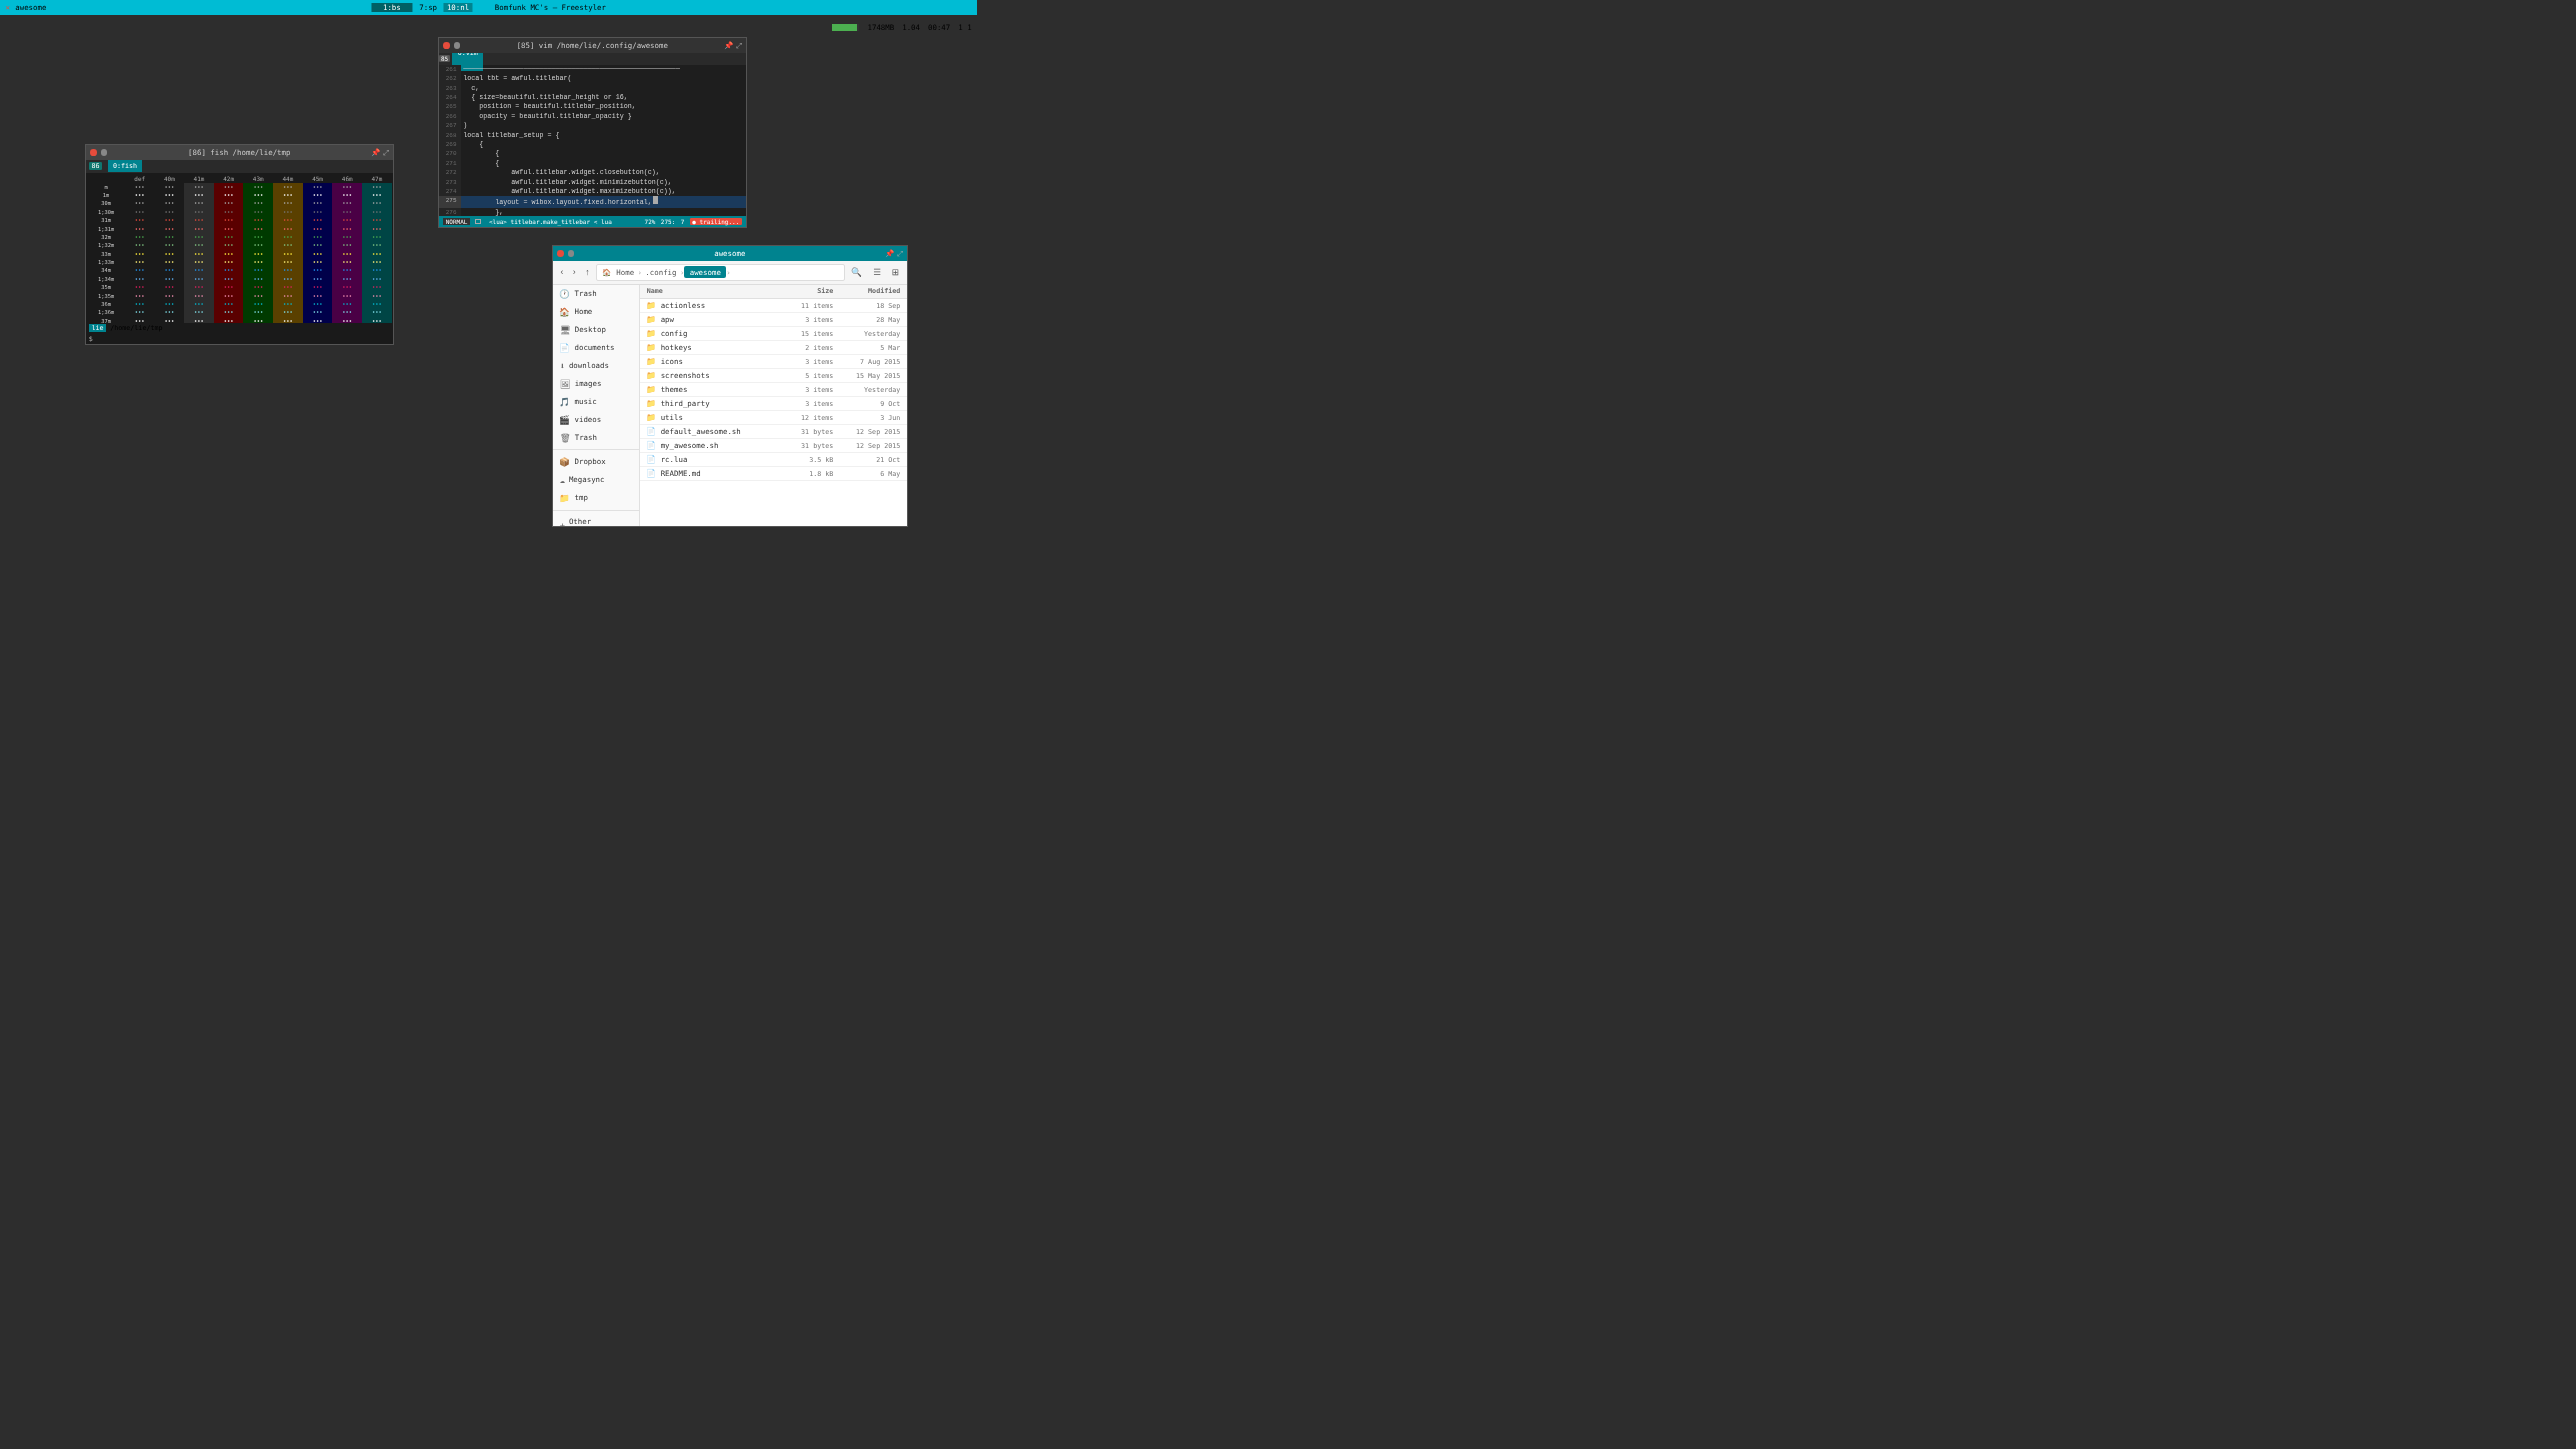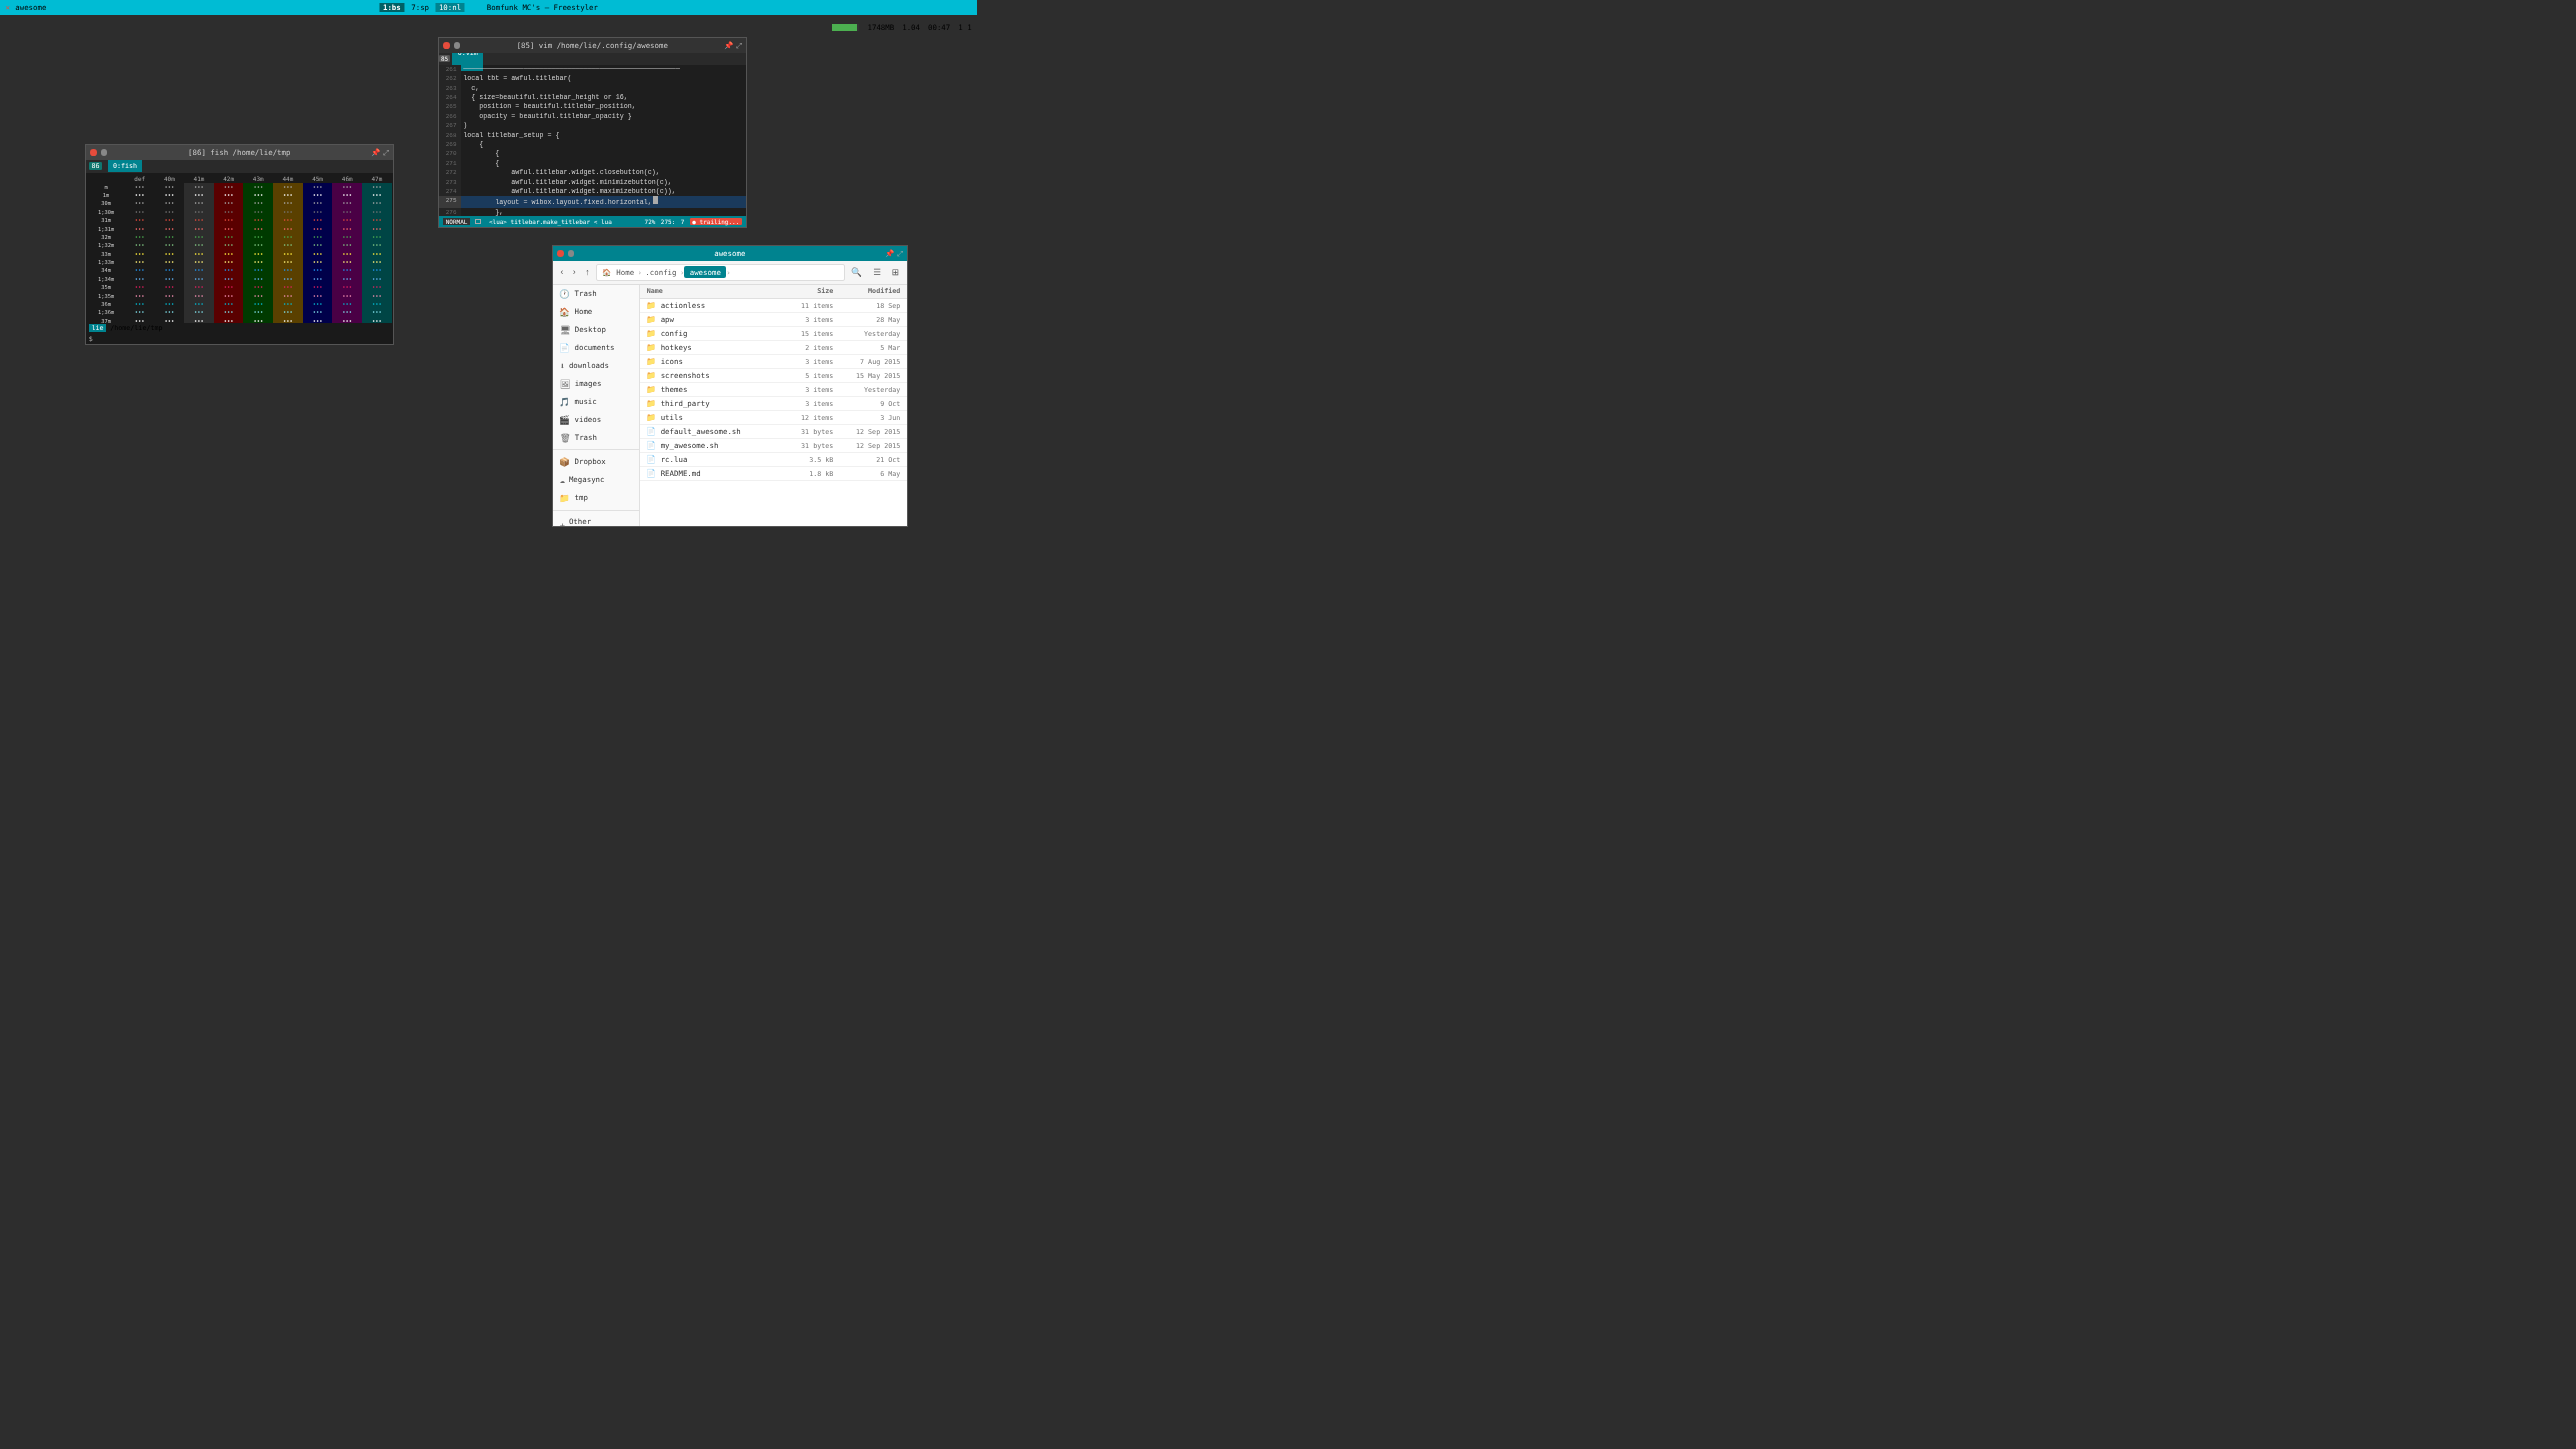--- a/index.html
+++ b/index.html
@@ -311,21 +311,21 @@
     .fm-folder-icon { color: #888; font-size: 8px; }
     .fm-file-icon { color: #666; font-size: 8px; }
     .fm-size { color: #777; font-size: 6.7px; text-align: right; }
     .fm-date { color: #777; font-size: 6.7px; text-align: right; }
 
     
     ::-webkit-scrollbar { width: 4px; height: 4px; }
     ::-webkit-scrollbar-track { background: #f0f0f0; }
     ::-webkit-scrollbar-thumb { background: #bbb; border-radius: 2px; }
 
-    .topbar-bs { background: #006064; padding: 0 4px; color: #fff; font-weight: bold; }
+    .topbar-bs { background: #006064; padding: 0 12px; color: #fff; }
     .topbar-sp { padding: 0 2px; }
     .topbar-nl { background: #00838f; padding: 0 3.4px; color: #fff; }
   </style>
 </head>
 <body>
 
 <div class="topbar">
   <div class="topbar-left">
     <span class="topbar-x">✕</span>
     <span>awesome</span>

